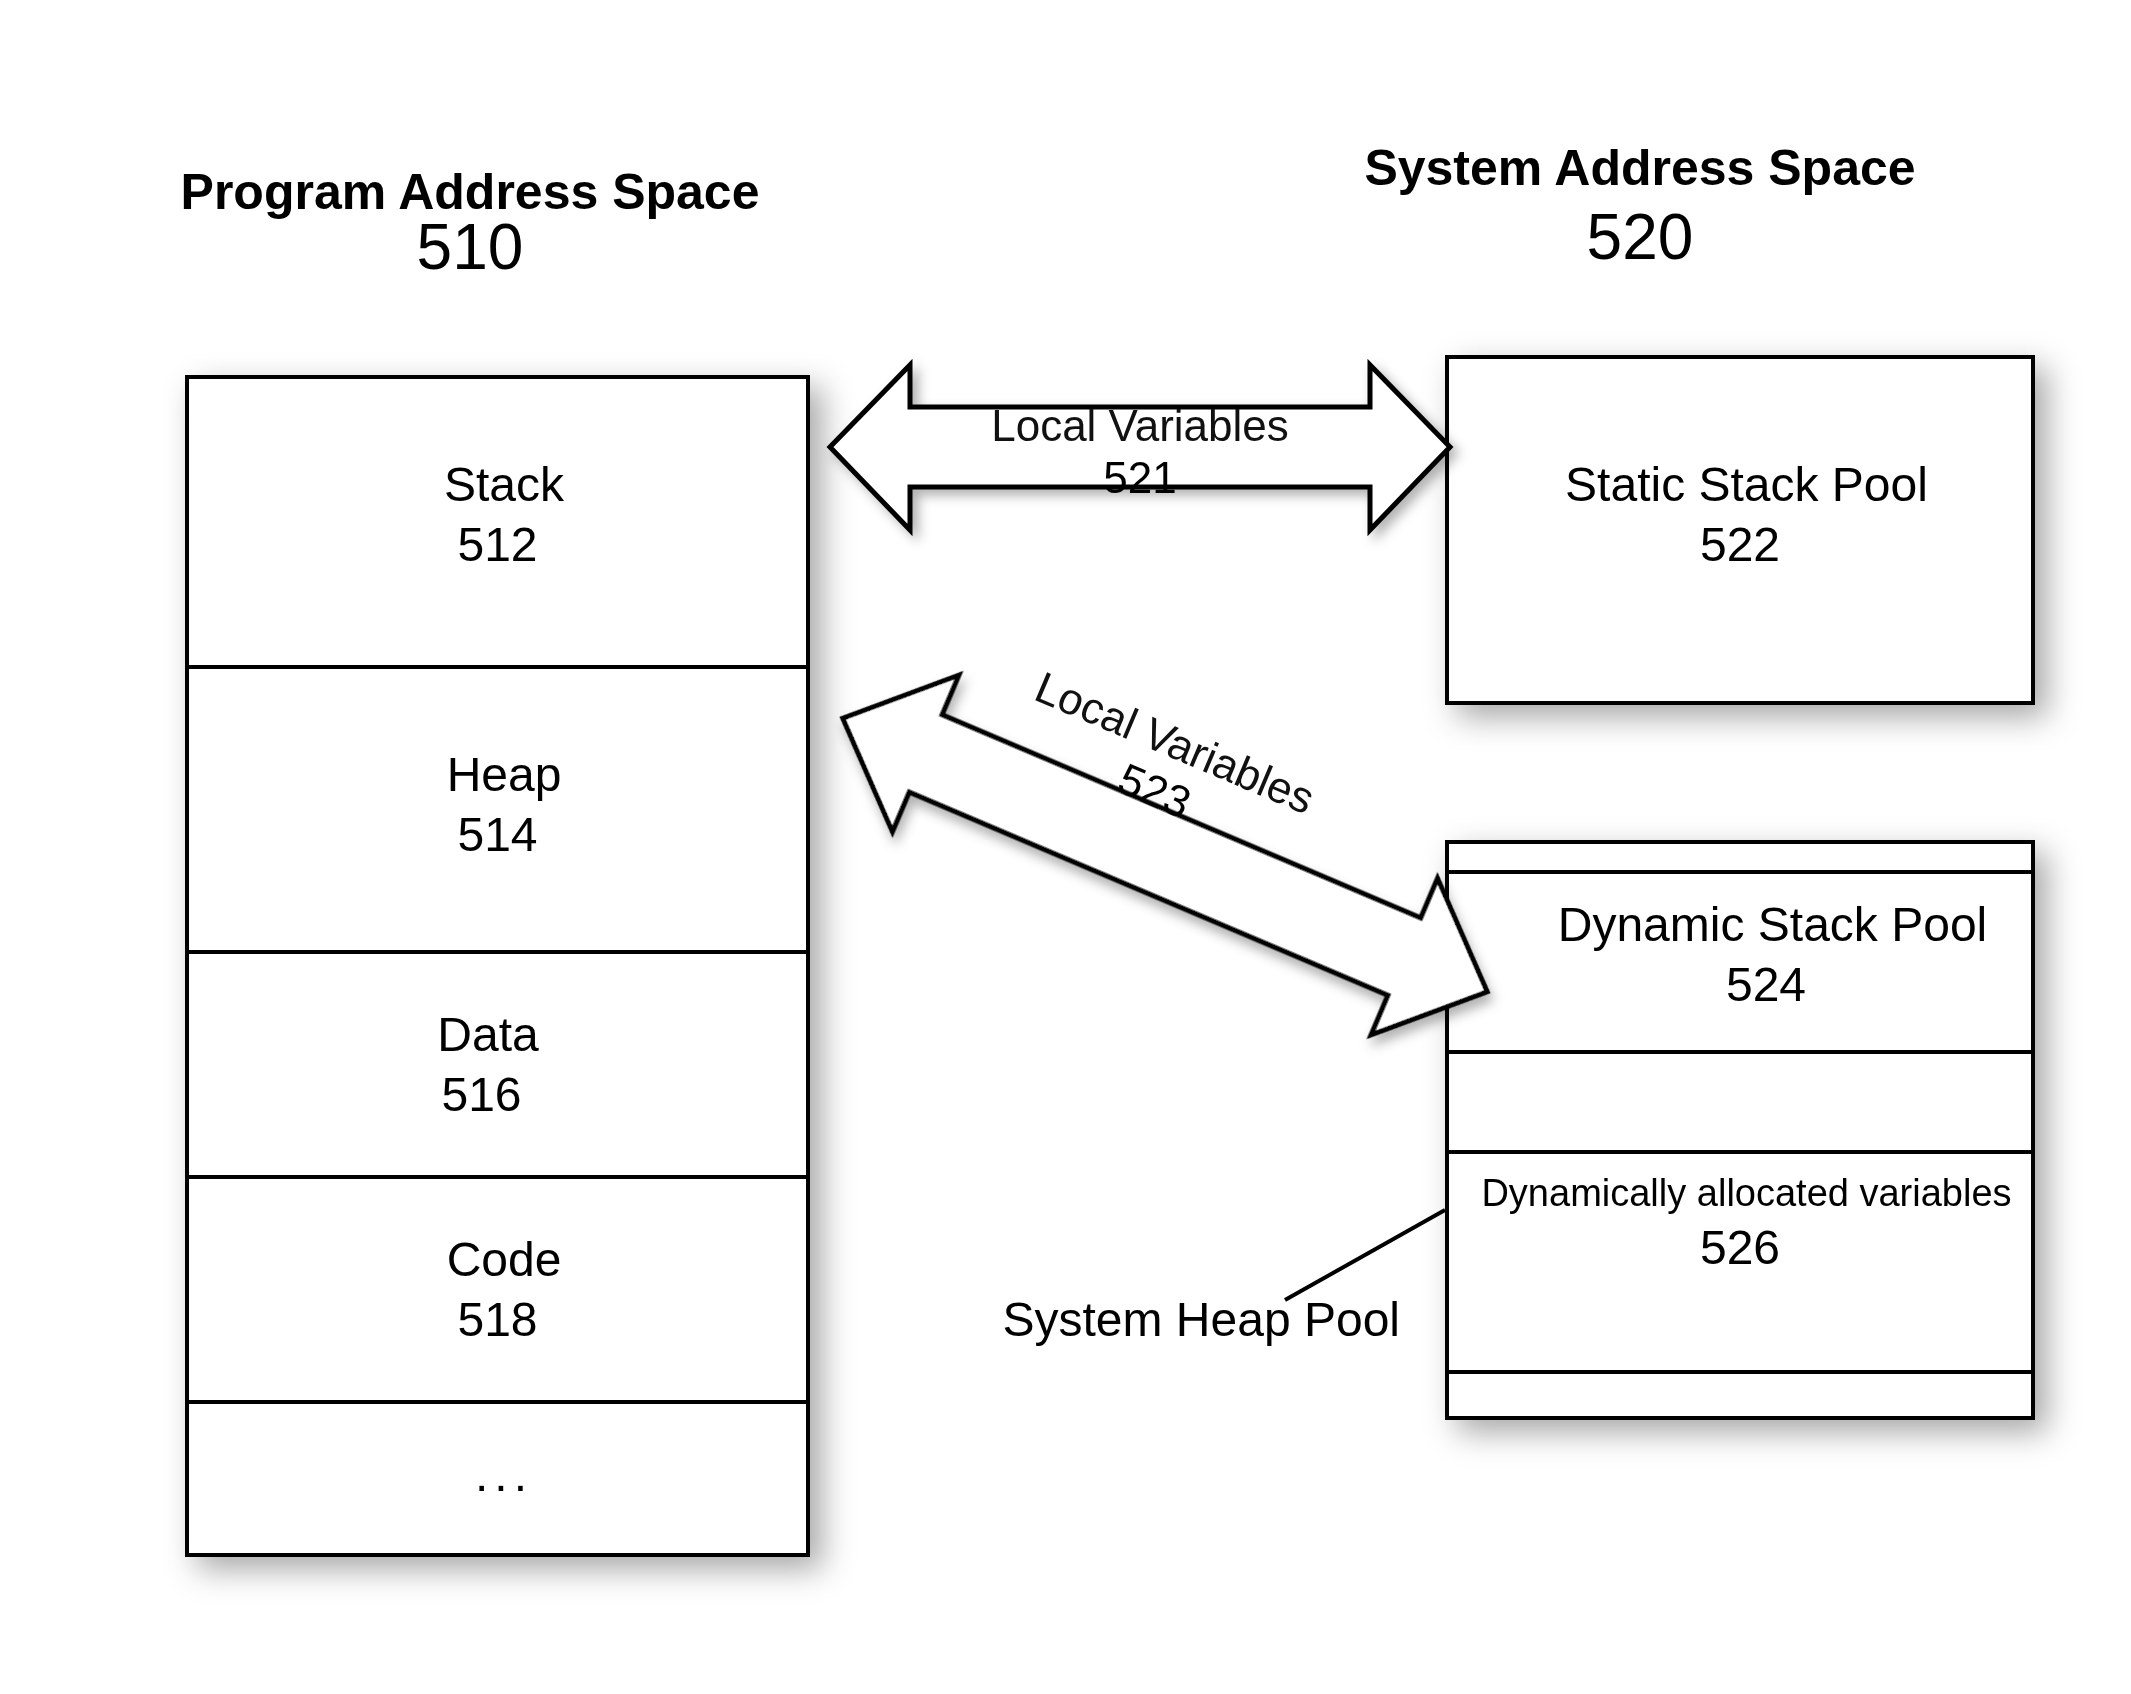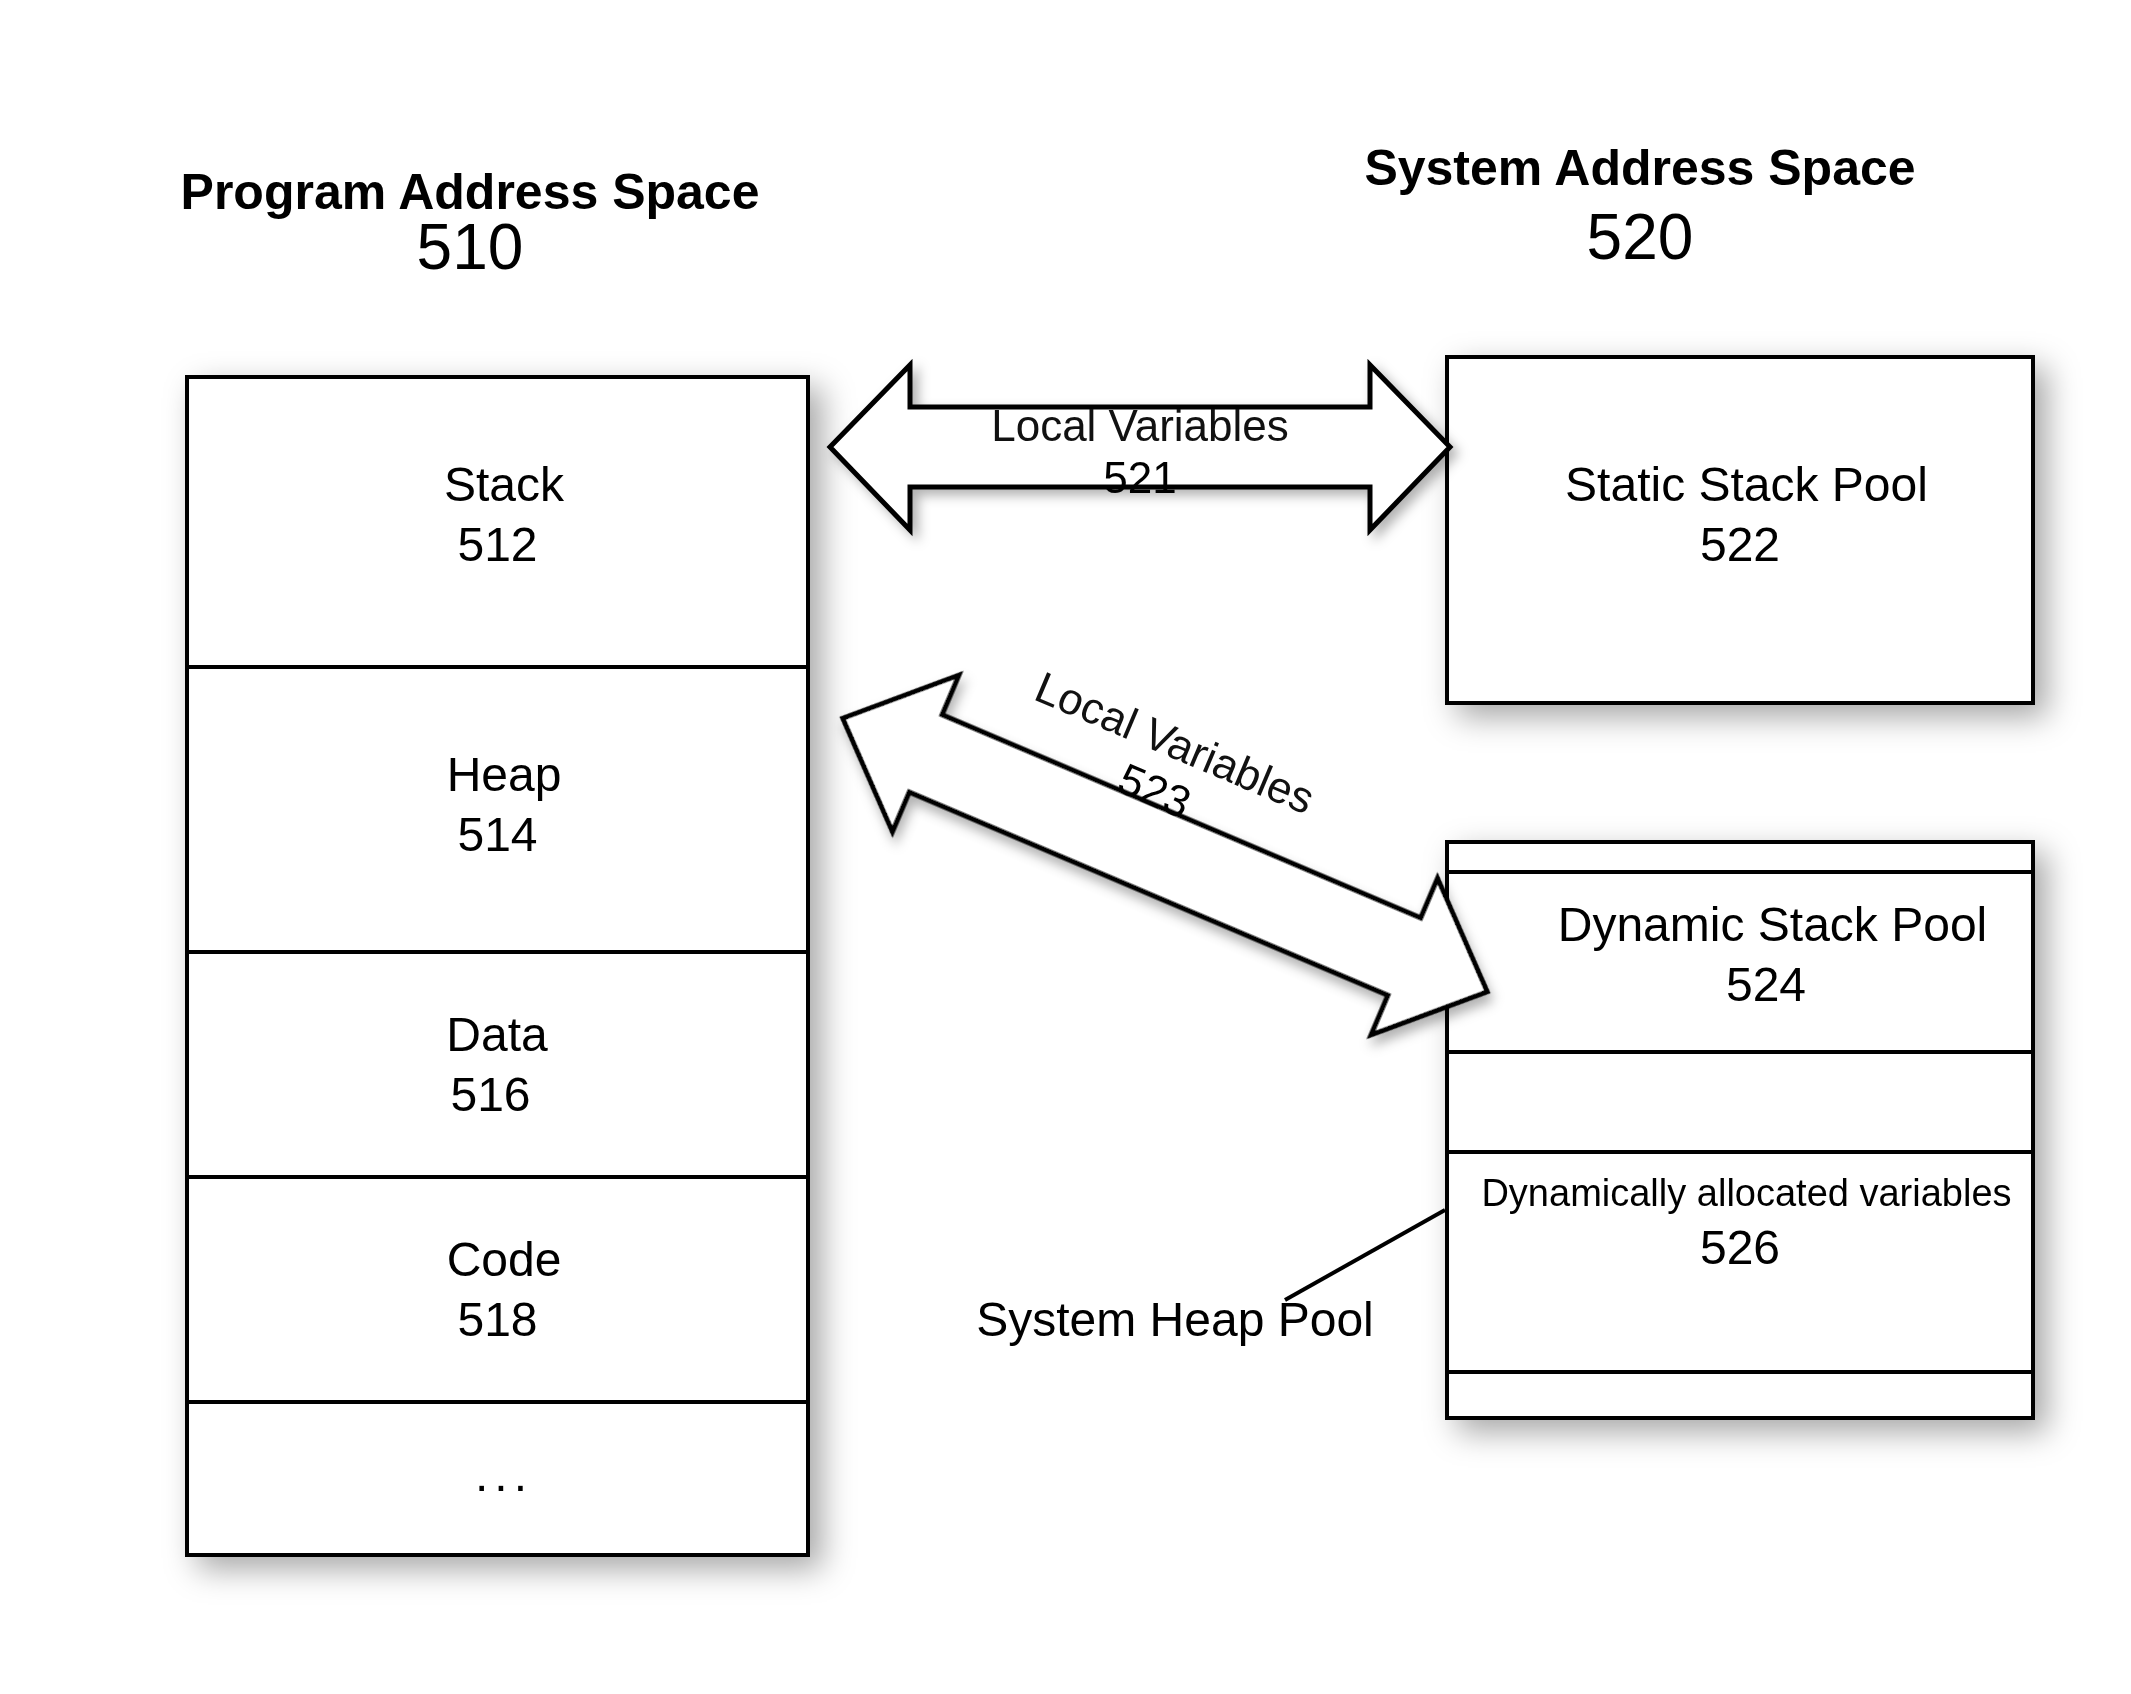--- a/index.html
+++ b/index.html
@@ -49,21 +49,21 @@
     text-align: center;
     line-height: 1.2;
     color: #111;
   }
   .arrow-sub {
     font-size: 44px;
     text-align: center;
   }
   .callout-label {
     font-size: 48px;
-    text-align: center;
+    text-align: right;
     line-height: 1.25;
   }
   svg { position: absolute; overflow: visible; }
 </style>
 </head>
 <body>
 
 <div class="pos title" style="left:170px; top:144px; width:600px;margin-top:20px;">
   <span>Program Address Space</span>
 </div>
@@ -86,21 +86,21 @@
 <div class="pos hline" style="left:185px; top:1400px; width:625px;"></div>
 
 <div class="pos" style="left:185px; top:455px; width:625px;">
   <div class="cell-label">Stack</div>
   <div class="cell-num">512</div>
 </div>
 <div class="pos" style="left:185px; top:745px; width:625px;">
   <div class="cell-label">Heap</div>
   <div class="cell-num">514</div>
 </div>
-<div class="pos" style="left:178px; top:1005px; width:625px;">
+<div class="pos" style="left:169px; top:1005px; width:625px;">
   <div class="cell-label">Data</div>
   <div class="cell-num">516</div>
 </div>
 <div class="pos" style="left:185px; top:1230px; width:625px;">
   <div class="cell-label">Code</div>
   <div class="cell-num">518</div>
 </div>
 <div class="pos" style="left:185px; top:1445px; width:625px;">
   <div class="cell-label" style="letter-spacing:6px;">...</div>
 </div>

